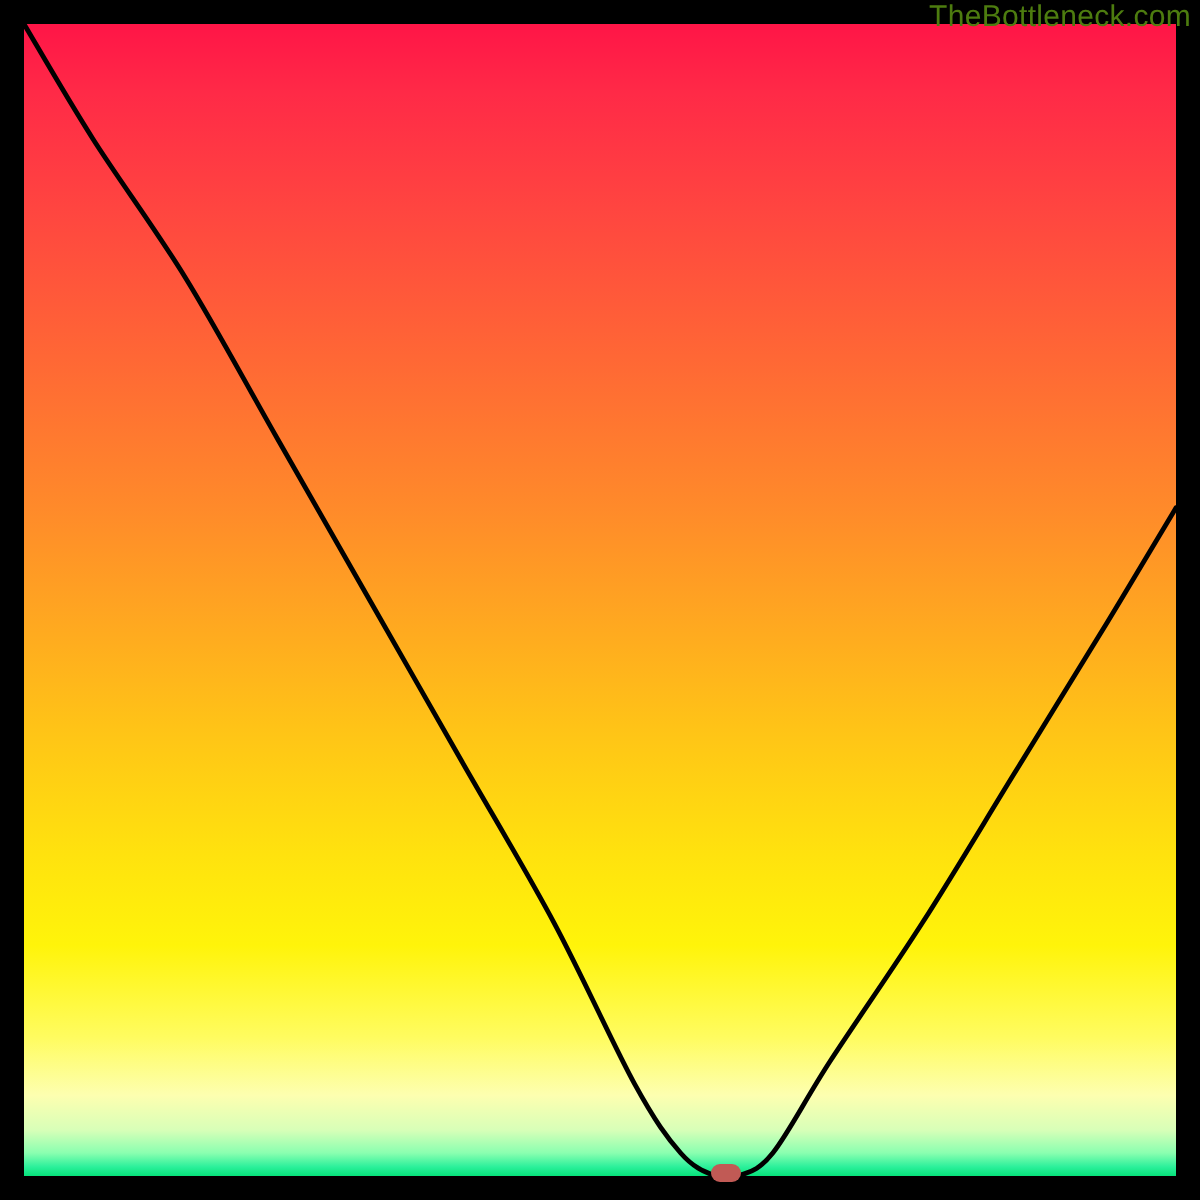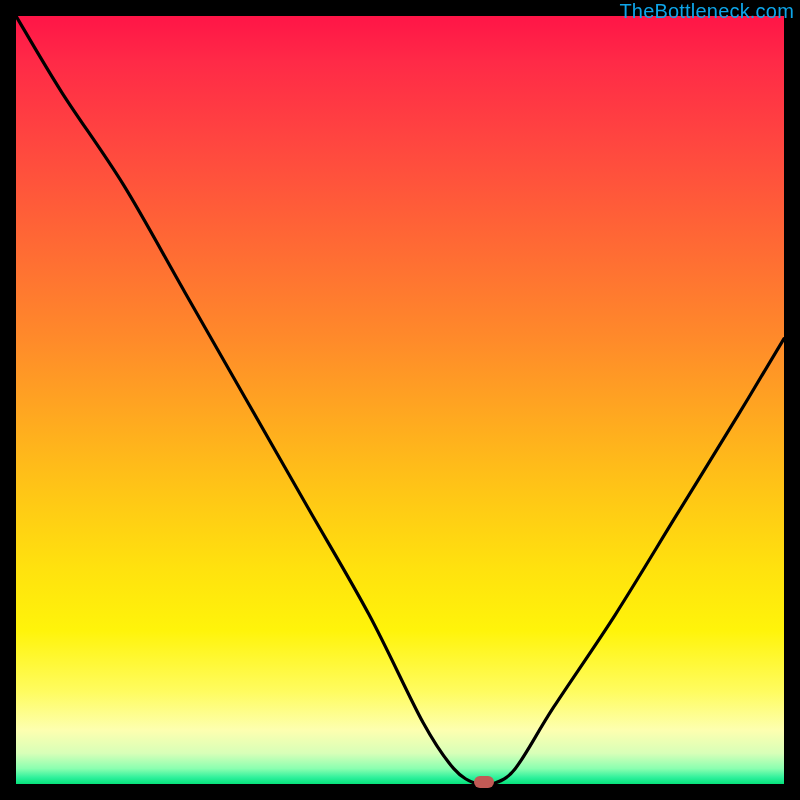--- a/index.html
+++ b/index.html
@@ -41,21 +41,21 @@
       #d8ffb8 96%,
       #8affb0 98%,
       #2cf09b 99.2%,
       #06e27a 100%
     );
   }
   .watermark {
     position: absolute;
     top: 0px;
     right: 6px;
-    color: #0ea5e9;
+    color: #4d7c0f;
     font-size: 20px;
     font-weight: 500;
     letter-spacing: 0.2px;
     user-select: none;
   }
   svg.curve {
     position: absolute;
     left: 0;
     top: 0;
     width: 768px;

